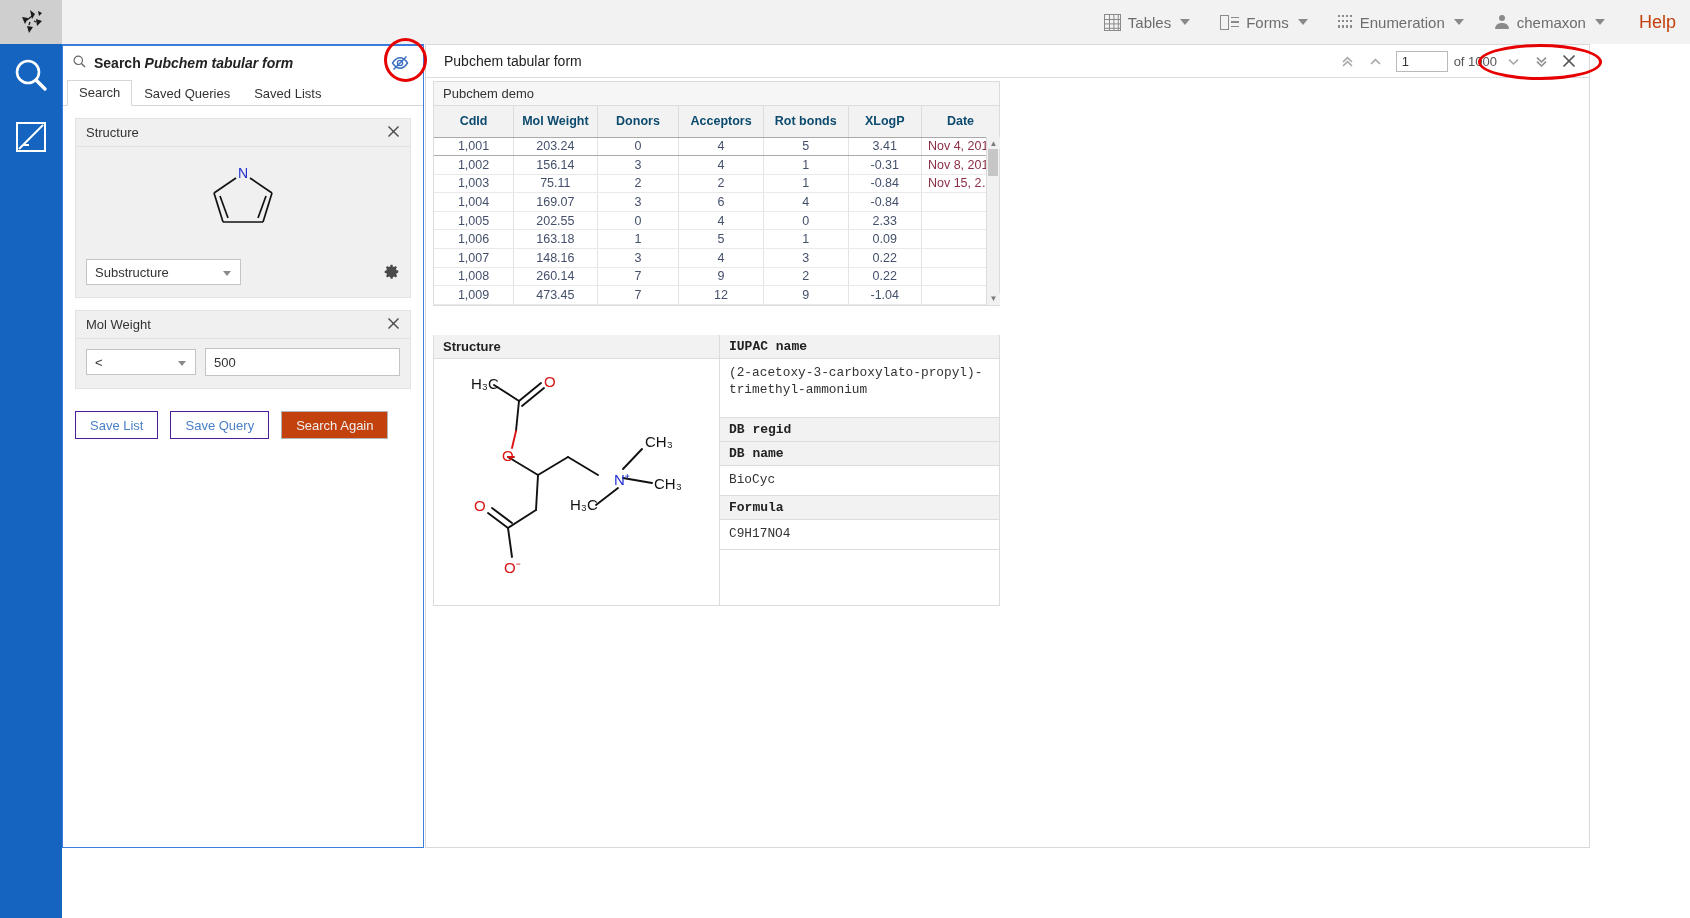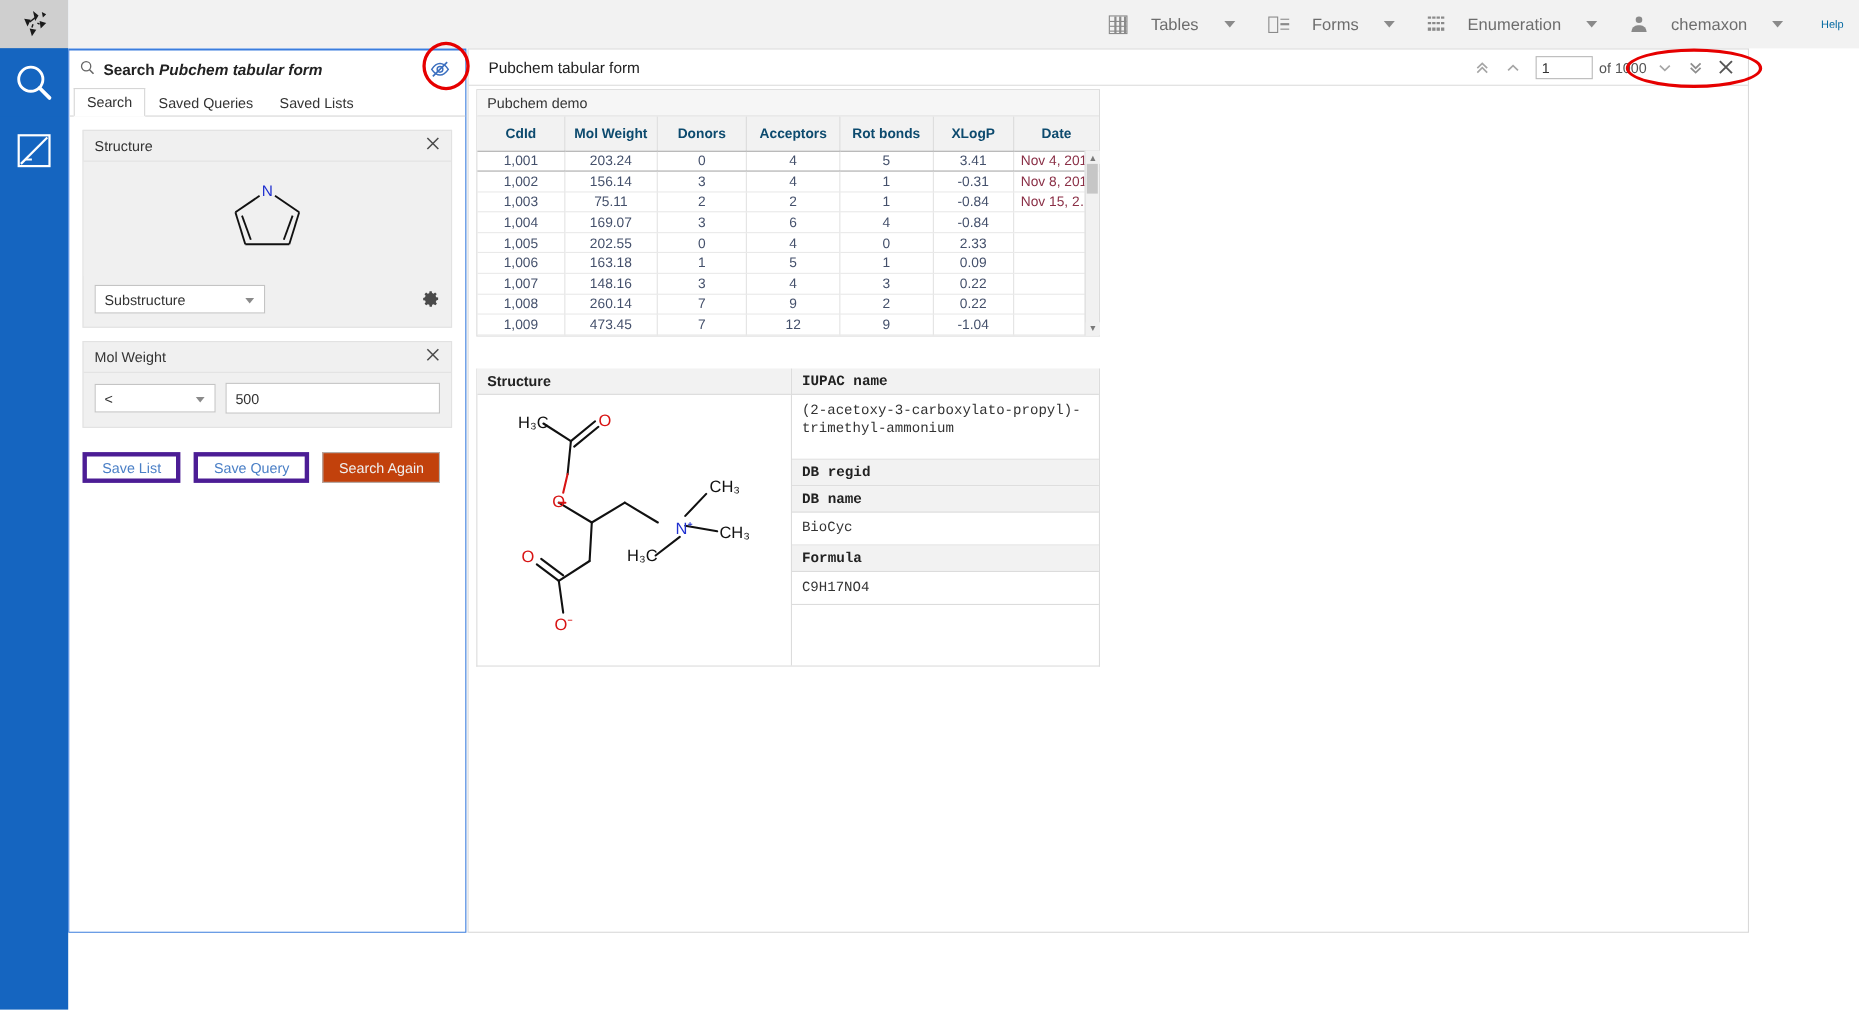--- a/index.html
+++ b/index.html
@@ -36,37 +36,37 @@
 
   
   #topbar {
     position: absolute; left: 62px; top: 0;
     width: 1628px; height: 44px;
     background: #f2f2f2;
     display: flex; align-items: center; justify-content: flex-end;
     padding-right: 14px;
   }
   .nav-item {
-    display: flex; align-items: center; gap: 21px;
+    display: flex; align-items: center; gap: 7px;
     margin-left: 30px;
     color: #6d6d6d;
     font-size: 15px;
     cursor: pointer;
     white-space: nowrap;
   }
   .nav-item .caret {
     width: 0; height: 0;
     border-left: 5px solid transparent;
     border-right: 5px solid transparent;
     border-top: 6px solid #8a8a8a;
     margin-left: 2px;
   }
   #help-link {
     margin-left: 34px;
-    color: #0369a1; font-size: 10px; cursor: pointer;
+    color: #c2410c; font-size: 18px; cursor: pointer;
   }
 
   
   .ic-grid { width: 17px; height: 17px; border: 1.6px solid #8a8a8a; position: relative; }
   .ic-grid:before, .ic-grid:after {
     content: ""; position: absolute; background: #8a8a8a;
   }
   .ic-grid:before { left: 0; right: 0; top: 4.2px; height: 1.4px;
      box-shadow: 0 4.4px 0 #8a8a8a, 0 8.8px 0 #8a8a8a; }
   .ic-grid:after { top: 0; bottom: 0; left: 4.2px; width: 1.4px;
@@ -170,21 +170,21 @@
     font-size: 13px; color: #333; padding: 0 8px;
     font-family: "Liberation Sans", sans-serif;
   }
 
   #btn-row { display: flex; gap: 12px; padding: 22px 12px 0; }
   .btn {
     height: 28px; padding: 0 14px; font-size: 13px;
     display: flex; align-items: center; justify-content: center;
     cursor: pointer; background: #fff;
   }
-  .btn.outline { border: 4px solid #4c1d95; color: #4a7fc6; }
+  .btn.outline { border: 1px solid #4c1d95; color: #4a7fc6; }
   .btn.disabled { background: #c2410c; color: #efefef; border: 1px solid #b3b3b3; cursor: default; }
 
   
   #form-pane {
     position: absolute; left: 425px; top: 44px;
     width: 1165px; height: 804px;
     background: #fff;
     border: 1px solid #d9d9d9;
   }
   #form-toolbar {

